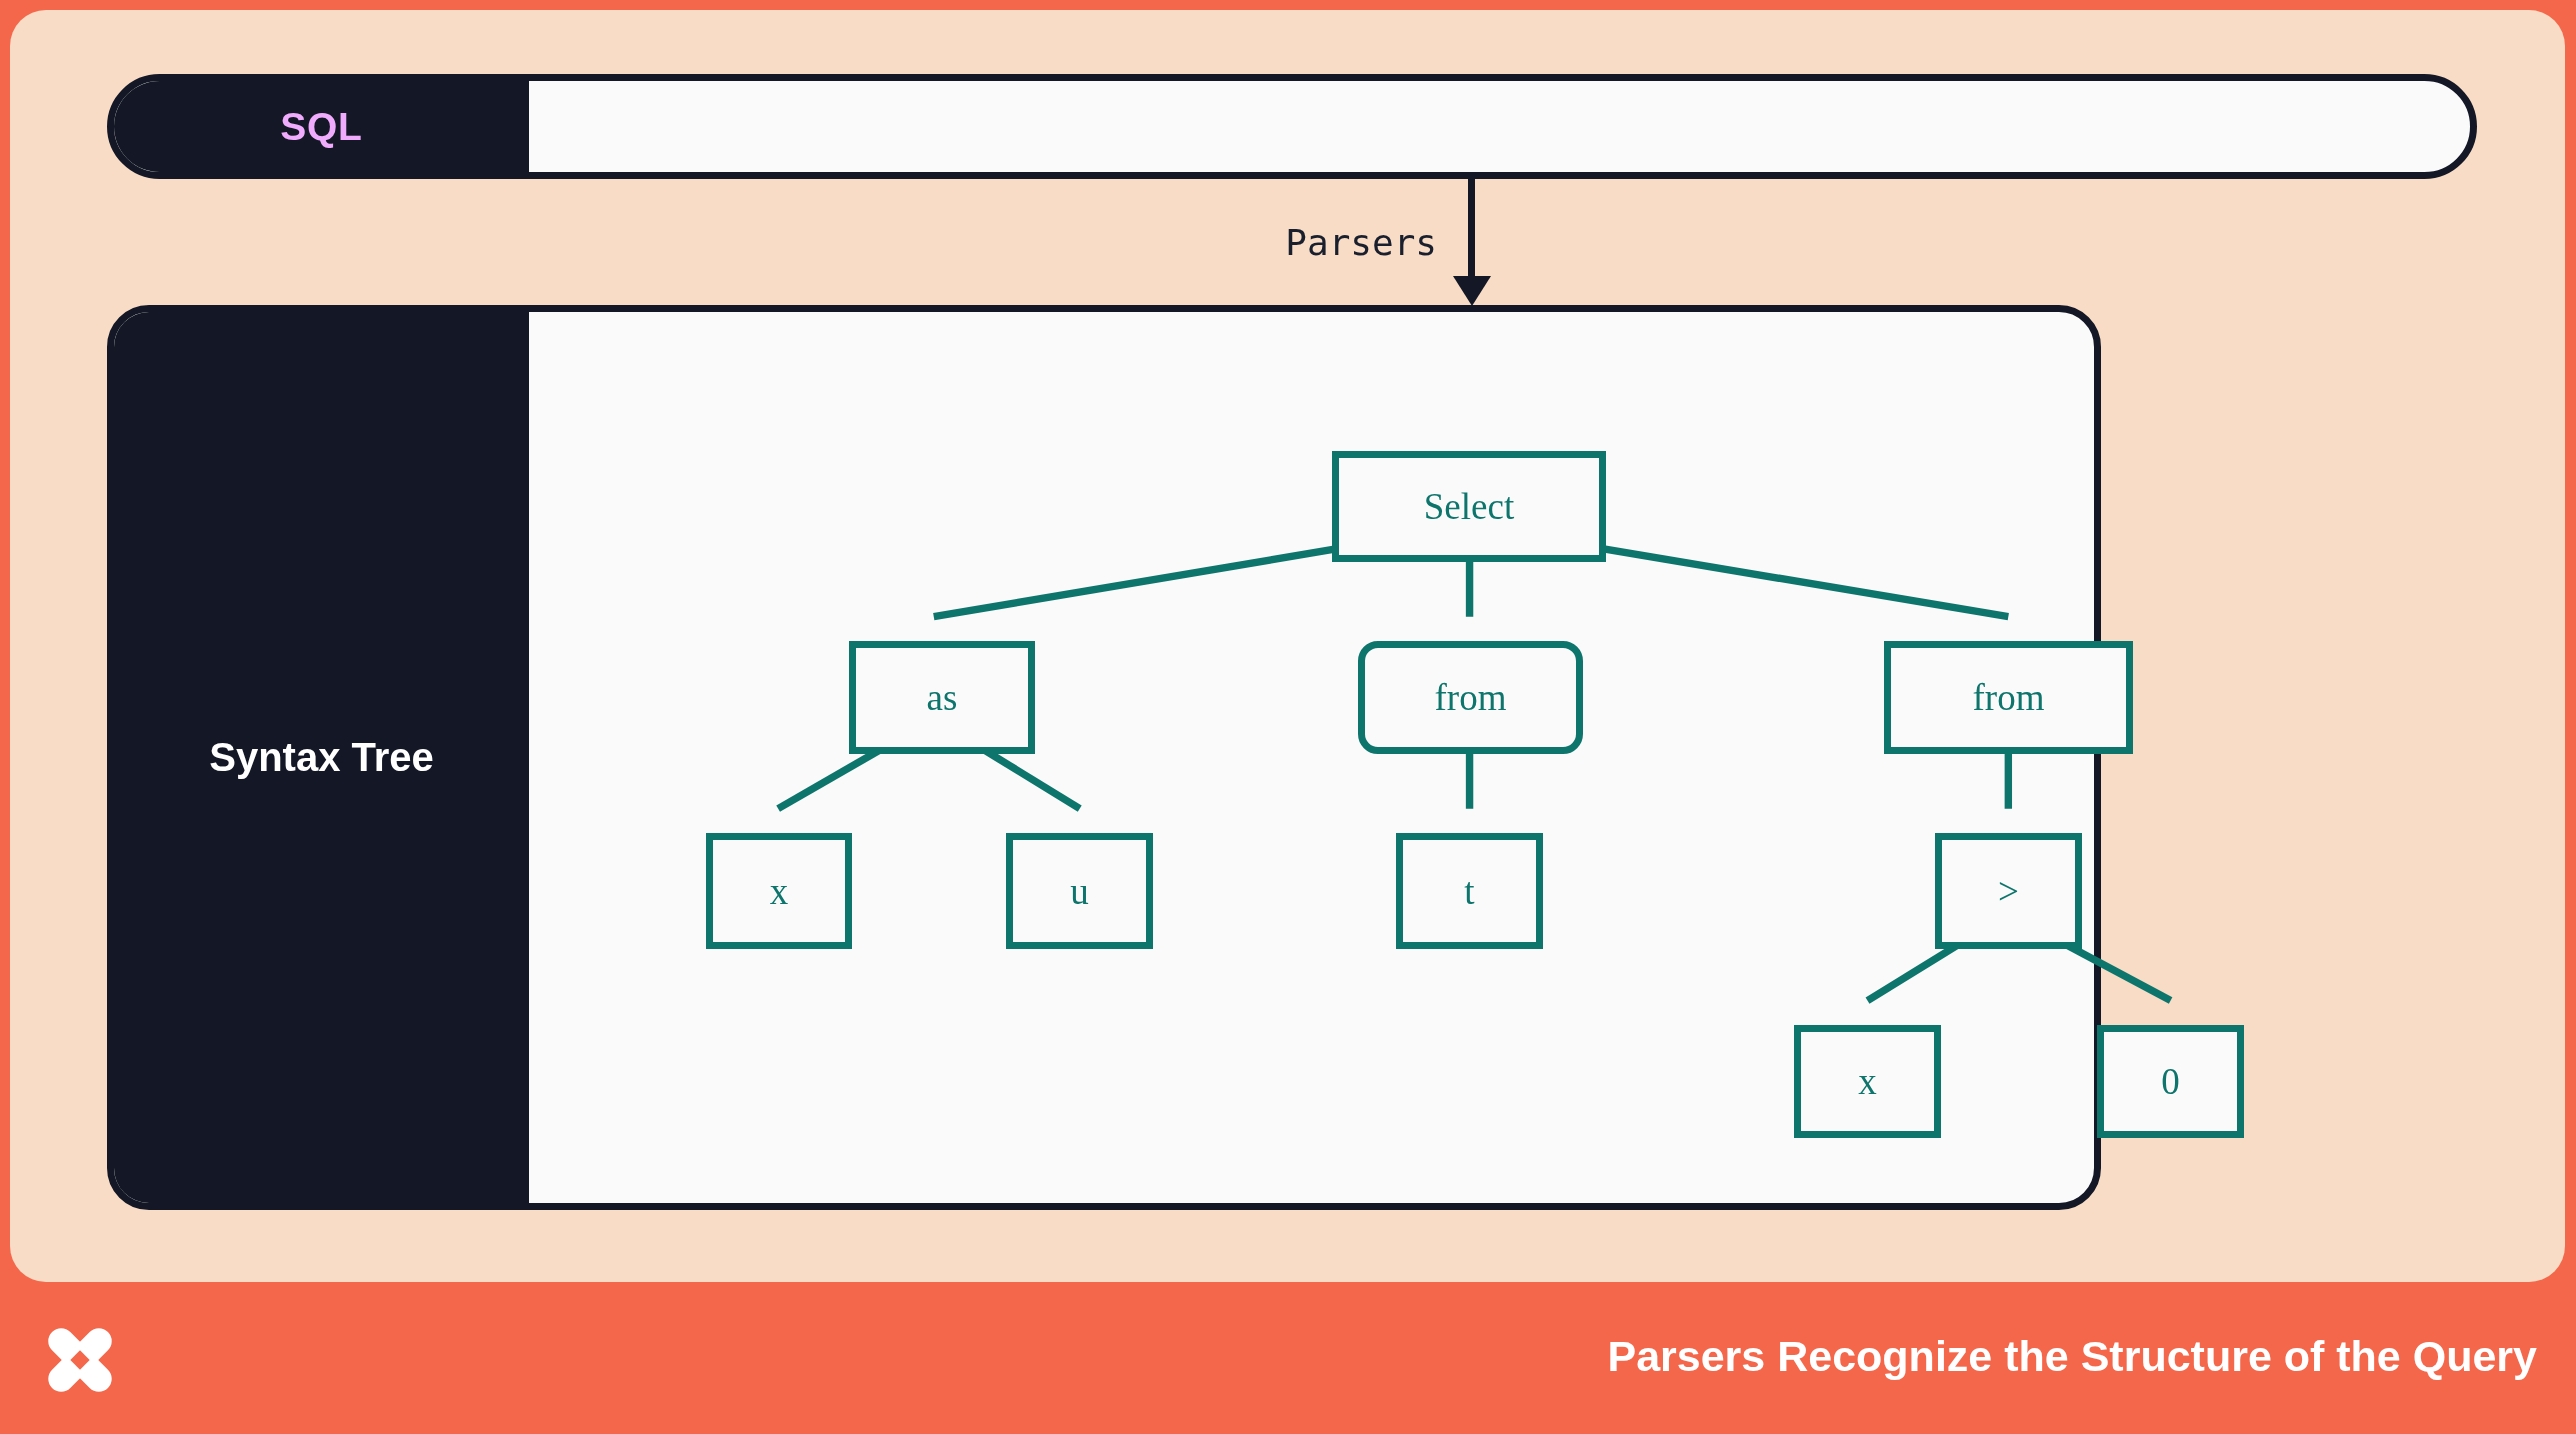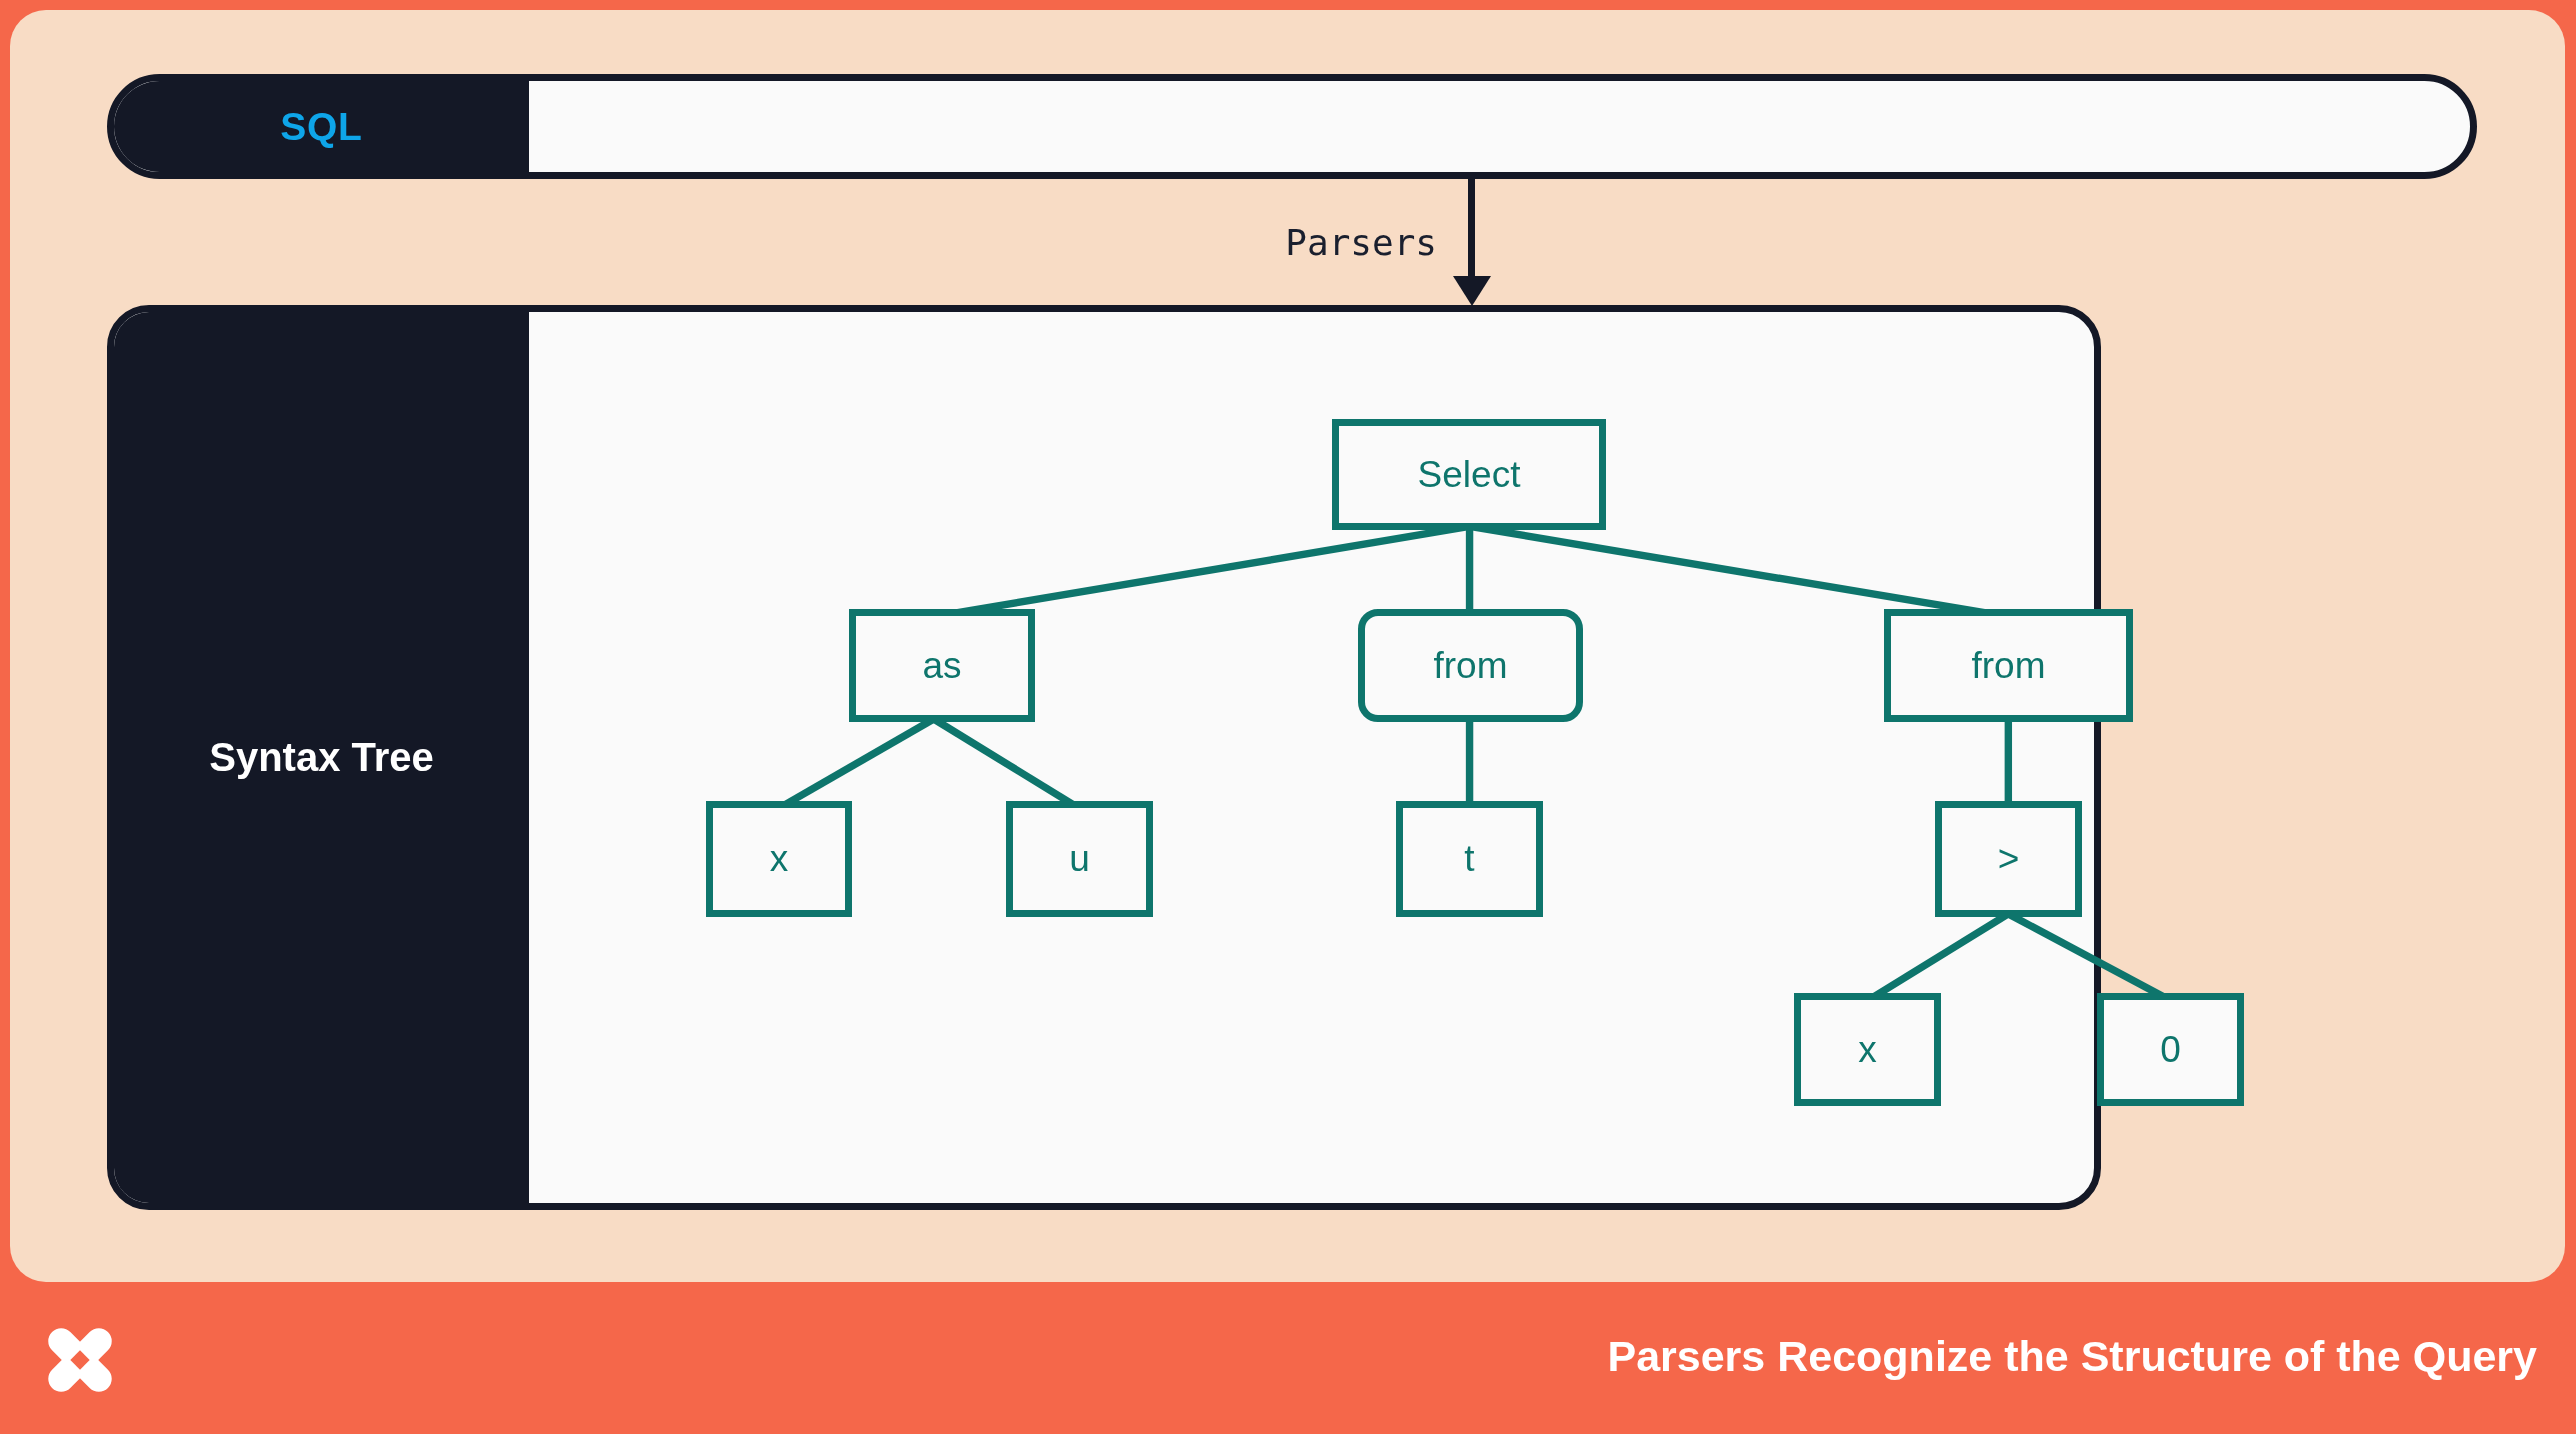--- a/index.html
+++ b/index.html
@@ -18,21 +18,21 @@
   .sql-pill{
     position:absolute;left:107px;top:74px;width:2370px;height:105px;
     background:#fafafa;border:7.4px solid #141826;border-radius:53px;
     box-sizing:border-box;overflow:hidden;
   }
   .sql-pill .label-cap{
     position:absolute;left:0;top:0;bottom:0;width:415px;
     background:#141826;display:flex;align-items:center;justify-content:center;
   }
   .sql-pill .label-cap span{
-    color:#0ea5e9;font-size:39px;font-weight:700;letter-spacing:0.7px;
+    color:#f0abfc;font-size:39px;font-weight:700;letter-spacing:0.7px;
   }
   .sql-pill .query{
     position:absolute;left:500px;top:0;bottom:0;
     display:flex;align-items:center;
     font-family:"DejaVu Sans Mono", monospace;
     font-size:39px;color:#141826;white-space:pre;
   }
   
   .parser-label{
     position:absolute;left:1178px;top:222px;width:259px;text-align:right;
@@ -59,21 +59,21 @@
   }
   .tree-box .panel span{
     color:#ffffff;font-size:40px;font-weight:700;
   }
   
   .edges{position:absolute;left:0;top:0;width:2576px;height:1435px;pointer-events:none;}
   .node{
     position:absolute;box-sizing:border-box;
     background:#fafafa;border:7.4px solid #0e756c;
     display:flex;align-items:center;justify-content:center;
-    font-family:Liberation Sans, sans-serif;font-size:37px;color:#0e756c;
+    font-family:Liberation Serif, serif;font-size:37px;color:#0e756c;margin-top:32px;
   }
   .n-select{left:1332px;top:419px;width:274px;height:111px;}
   .n-as{left:849px;top:609px;width:186px;height:113px;}
   .n-from{left:1358px;top:609px;width:225px;height:113px;border-radius:20px;}
   .n-where{left:1884px;top:609px;width:249px;height:113px;}
   .n-x1{left:706px;top:801px;width:146px;height:116px;}
   .n-u{left:1006px;top:801px;width:147px;height:116px;}
   .n-t{left:1396px;top:801px;width:147px;height:116px;}
   .n-gt{left:1935px;top:801px;width:147px;height:116px;}
   .n-x2{left:1794px;top:993px;width:147px;height:113px;}

